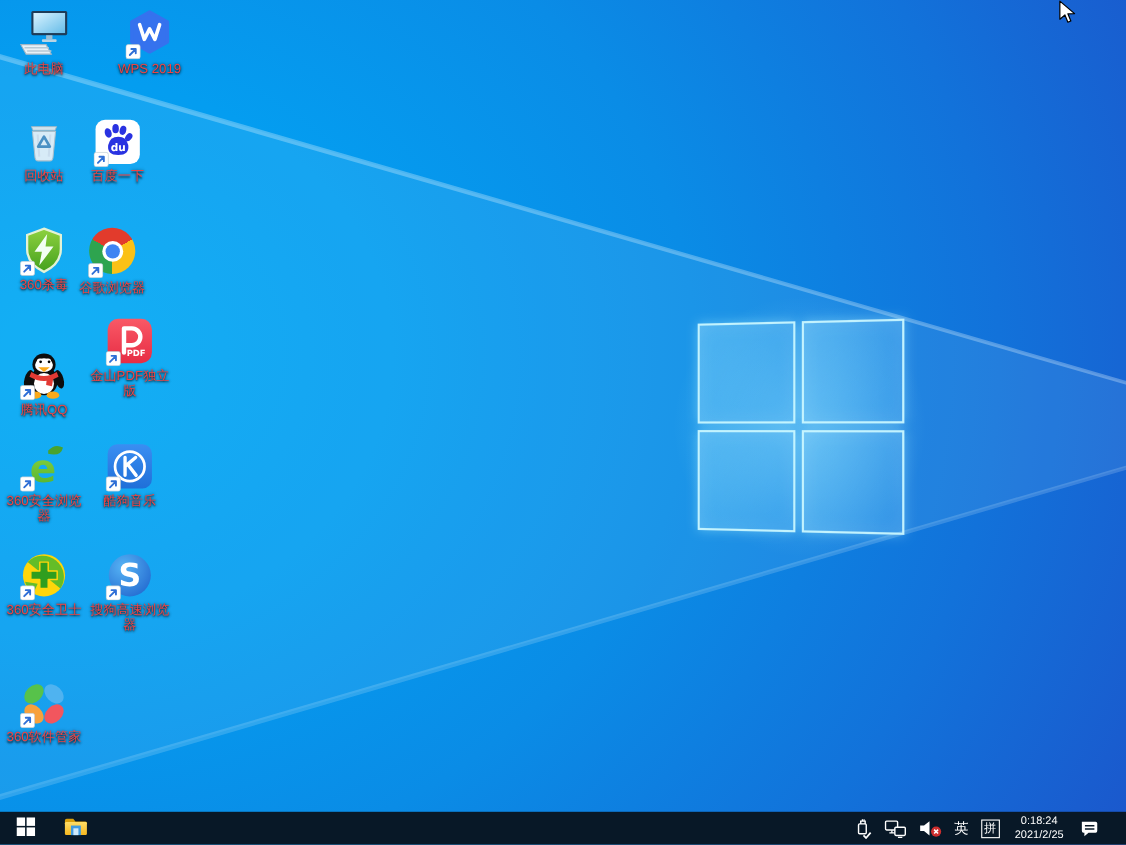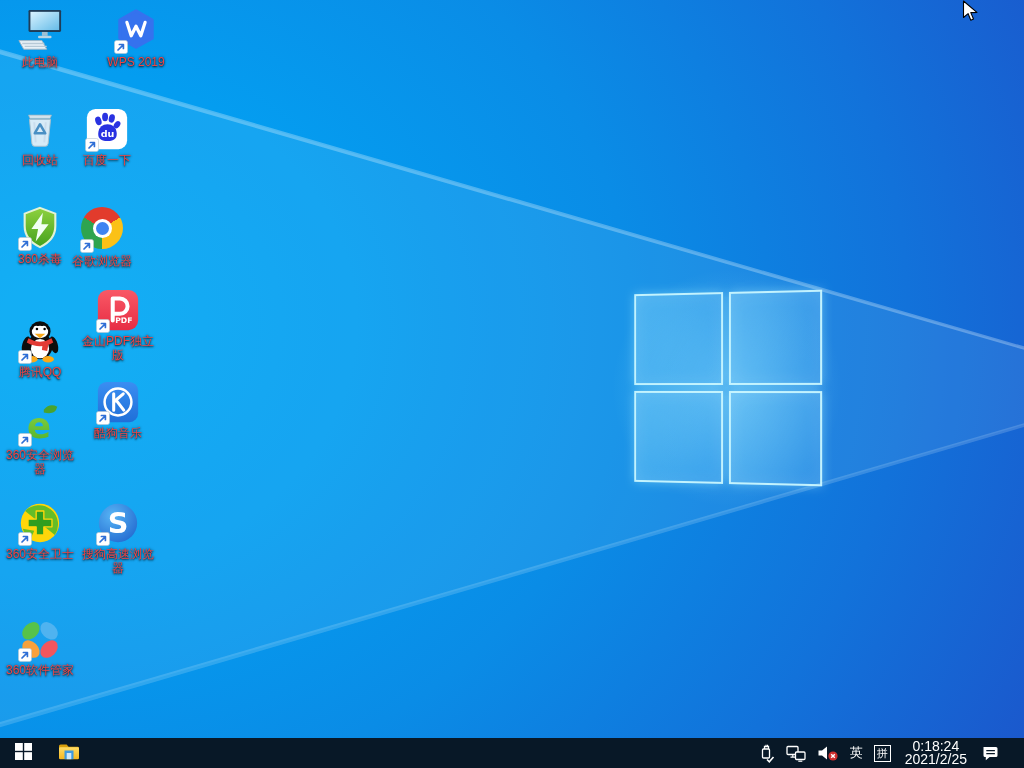--- a/index.html
+++ b/index.html
@@ -44,21 +44,21 @@
   .taskbar { position:absolute; left:0; right:0; bottom:0; height:30px; background:#081827;
              display:flex; justify-content:space-between; align-items:center; z-index:5; }
   .tb-left { display:flex; align-items:center; height:100%; }
   .tb-btn  { width:46px; height:100%; display:flex; align-items:center; justify-content:center;
              background:transparent; border:none; }
   .tb-tray { display:flex; align-items:center; gap:11px; height:100%; padding-right:24px; color:#fff; }
   .tray-ic { display:flex; align-items:center; justify-content:center; height:100%; }
   .ime-latin { font-size:13px; color:#fff; }
   .ime-box { display:inline-block; width:17px; height:17px; border:1.5px solid #fff;
              font-size:11px; line-height:14px; text-align:center; color:#fff; }
-  .clock { text-align:center; font-size:14px; line-height:13px; color:#fff; padding:0 3px; }
+  .clock { text-align:center; font-size:10px; line-height:13px; color:#fff; padding:0 3px; }
 
   .cursor { position:absolute; left:962px; top:0; z-index:9; }
 </style>
 </head>
 <body>
 
 <div class="overlay ray-wedge"></div>
 <div class="overlay ray-line-top"></div>
 <div class="overlay ray-line-bottom"></div>
 <div class="overlay logo-glow"></div>
@@ -233,21 +233,21 @@
         <path d="M28 9 q6 -7 14 -3 q-2 9 -14 6 z" fill="#49a32e"></path>
       </svg>
       <svg class="sc" viewBox="0 0 14 14">
         <rect x="0.5" y="0.5" width="13" height="13" rx="2" fill="#fff" stroke="#b9c6d0" stroke-width="0.6"></rect>
         <path d="M4 10 L9.2 4.8 M5.4 4.5 h4 v4" stroke="#2f6fd6" stroke-width="1.7" fill="none" stroke-linecap="round" stroke-linejoin="round"></path>
       </svg>
     </div>
     <div class="lbl">360安全浏览器</div>
   </div>
 
-  <div class="cell" style="left:79px;top:379px">
+  <div class="cell" style="left:79px;top:401px">
     <div class="art">
       <svg class="main" viewBox="0 0 48 48">
         <defs>
             <linearGradient id="kgg" x1="0" y1="0" x2="0" y2="1">
           <stop offset="0" stop-color="#3a8ef2"></stop>
               <stop offset="1" stop-color="#1f6fd8"></stop>
             </linearGradient>
           </defs>
         <rect x="3" y="3" width="42" height="42" rx="9" fill="url(#kgg)"></rect>
         <circle cx="24" cy="24" r="14" fill="none" stroke="#fff" stroke-width="2.6"></circle>

